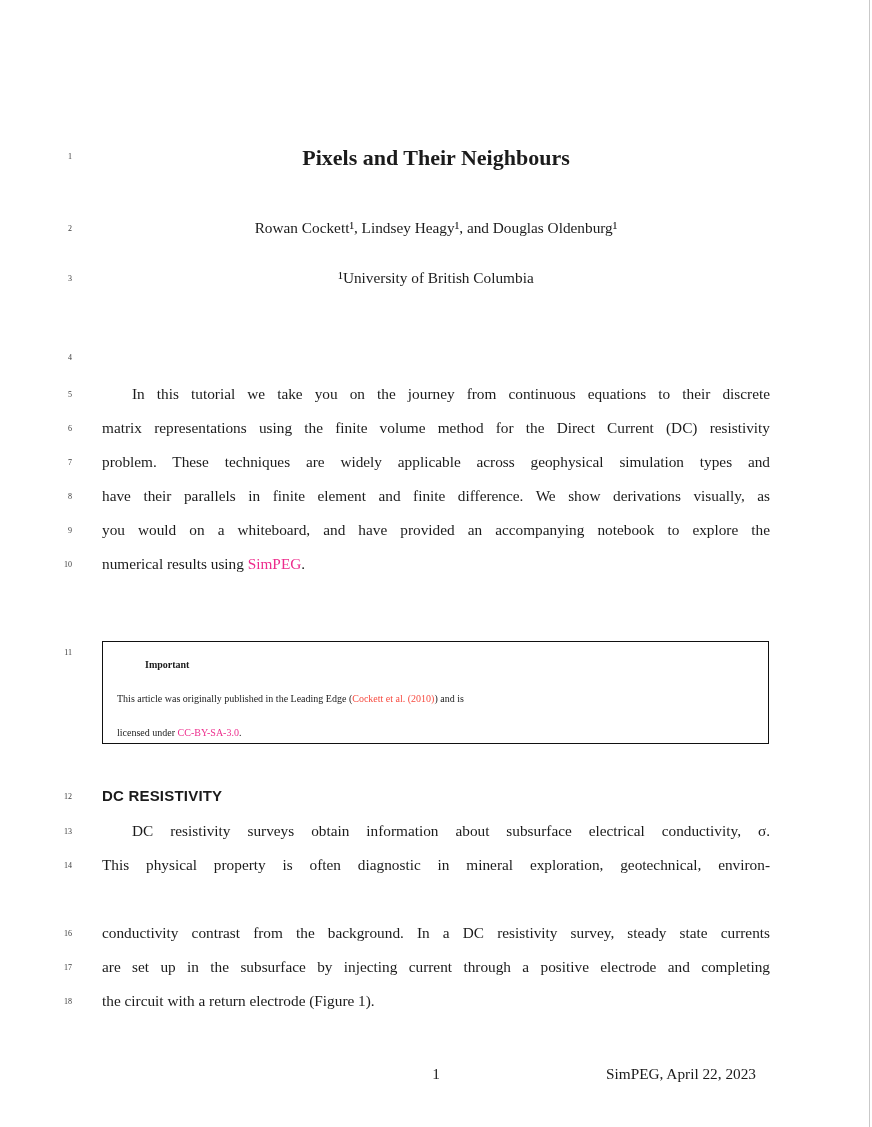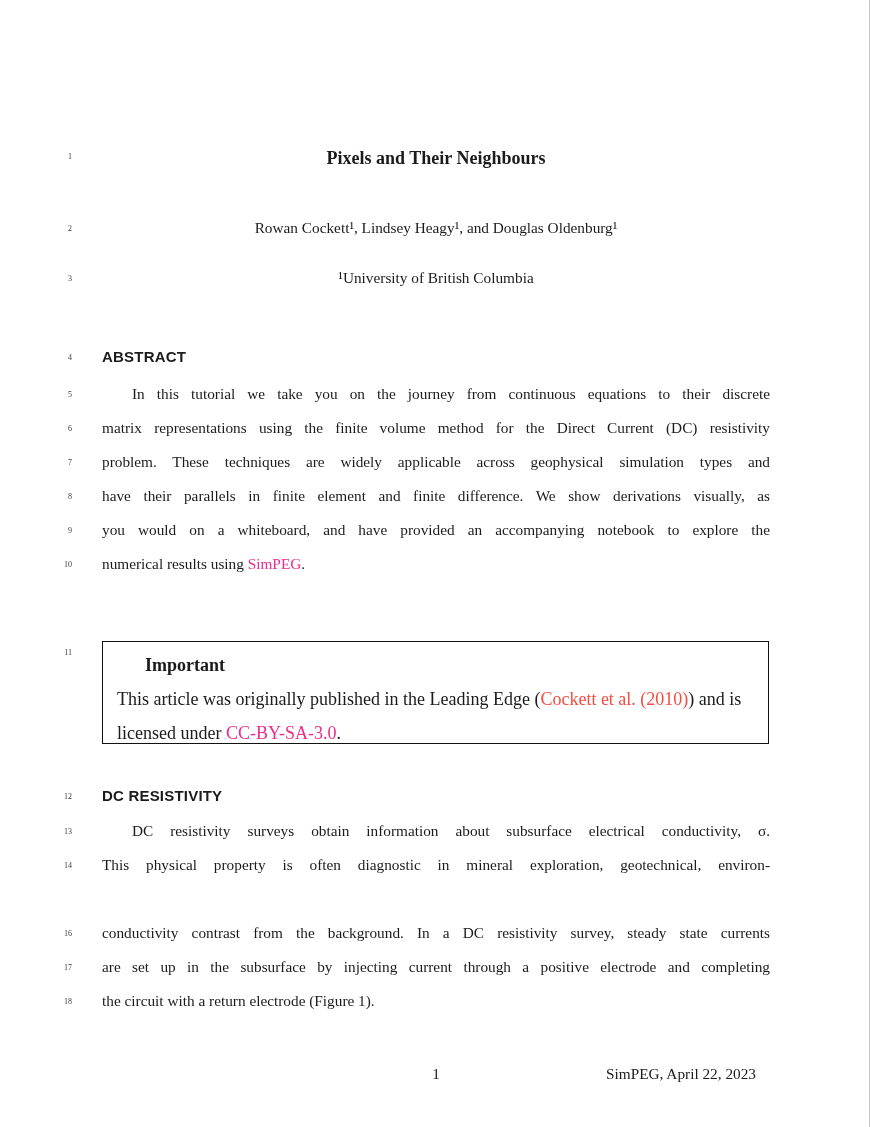--- a/index.html
+++ b/index.html
@@ -14,30 +14,30 @@
     font-size:8px; color:#3a3a3a; line-height:14px;
   }
   .ct {
     position:absolute; left:102px; width:668px; height:24px; overflow:hidden;
     font-size:15.3px; line-height:24px;
   }
   .jline { text-align:justify; display:block; }
   .jline::after { content:""; display:inline-block; width:100%; height:0; }
   .indent { text-indent:30px; }
   .center { text-align:center; }
-  .title-text { font-size:18px; font-weight:700; }
+  .title-text { font-size:22px; font-weight:700; }
   .sans-head { font-family:"Liberation Sans", sans-serif; font-weight:700; font-size:15px; letter-spacing:0.2px; }
   .bold { font-weight:700; }
   a.pink-link { color:var(--link-pink,#ed2c8c); text-decoration:none; cursor:pointer; }
   a.red-link  { color:var(--citation-red,#f74b40); text-decoration:none; cursor:pointer; }
   .imp-box {
     position:absolute; left:102px; top:641px; width:665px; height:101px;
     border:1.5px solid #111111; background:#ffffff;
   }
-  .imp-inner { position:absolute; left:14px; top:6px; width:638px; font-size:18px; line-height:34.2px; }
+  .imp-inner { position:absolute; left:14px; top:6px; width:638px; font-size:10px; line-height:34.2px; }
   .imp-head { text-indent:28px; font-weight:700; }
   .footer-page { position:absolute; left:102px; top:1062px; width:668px; text-align:center; font-size:15.3px; line-height:24px; }
   .footer-right { position:absolute; left:88px; top:1062px; width:668px; text-align:right; font-size:15.3px; line-height:24px; }
 </style>
 </head>
 <body>
 
 <div class="page">
   <div class="edge-line"></div>
 
@@ -53,21 +53,20 @@
     <div class="ct center">Rowan Cockett¹, Lindsey Heagy¹, and Douglas Oldenburg¹</div>
   </div>
 
   <div class="row" style="top:266px;">
     <span class="ln">3</span>
     <div class="ct center">¹University of British Columbia</div>
   </div>
 
   <div class="row" style="top:345px;">
     <span class="ln">4</span>
-    <div class="ct"><span class="sans-head">ABSTRACT</span></div>
   </div>
 
   <div class="row" style="top:382px;">
     <span class="ln">5</span>
     <div class="ct">
         <span class="jline indent">In this tutorial we take you on the journey from continuous equations to their discrete</span>
       </div>
   </div>
   <div class="row" style="top:416px;">
     <span class="ln">6</span>

